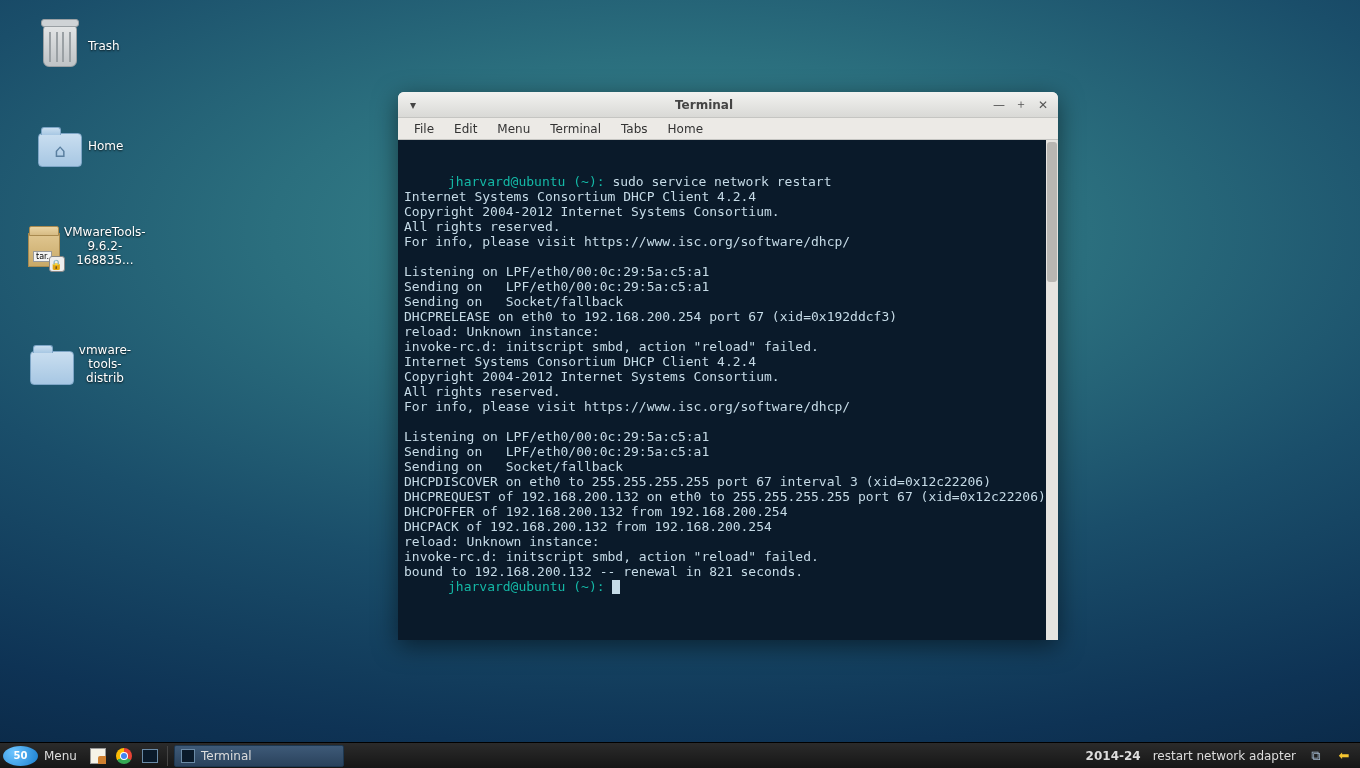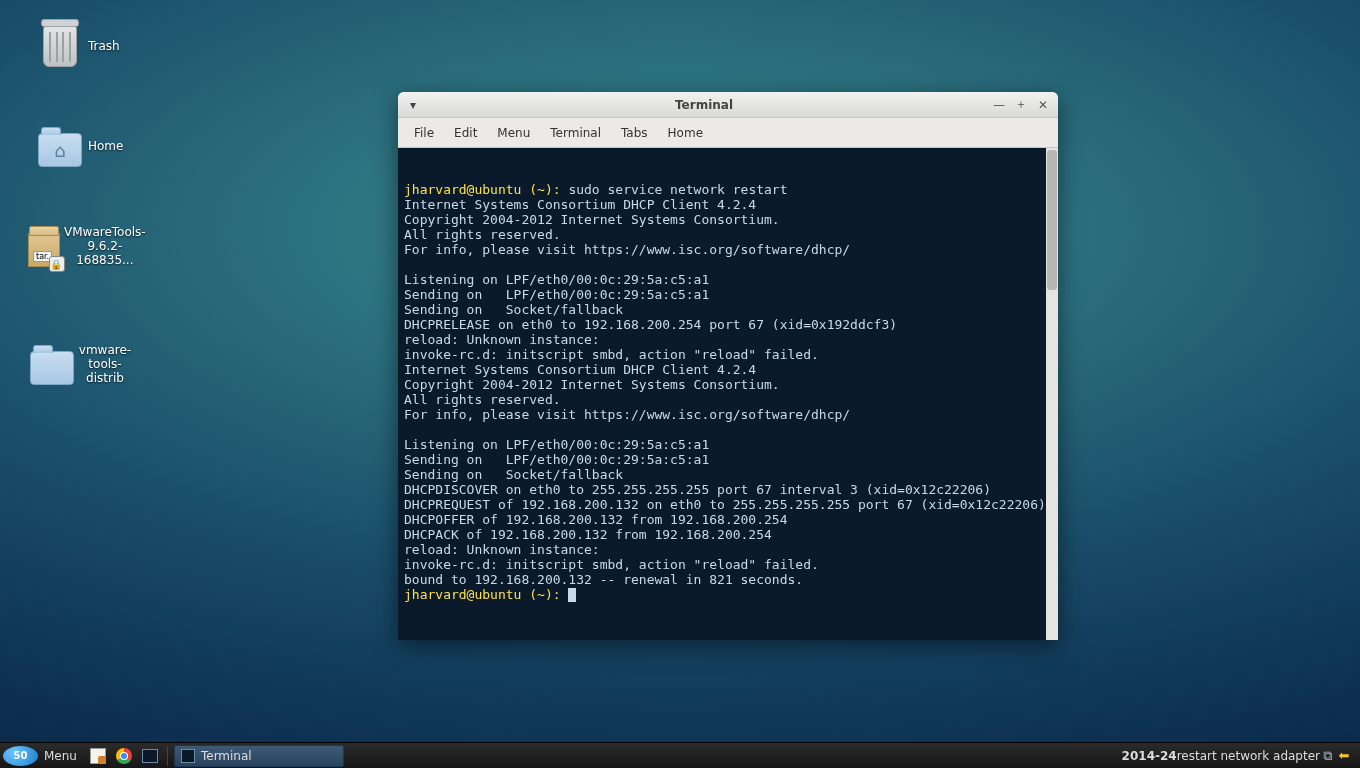--- a/index.html
+++ b/index.html
@@ -51,35 +51,35 @@
   .titlebar {
     height: 26px; border-radius: 6px 6px 0 0;
     background: linear-gradient(#f2f2f0, #d9d9d6);
     display:flex; align-items:center; color:#444; font-size:12px;
     padding: 0 6px; border-bottom:1px solid #c5c5c2;
   }
   .titlebar .dd { width:18px; text-align:center; cursor:pointer; }
   .titlebar .ttl { flex:1; text-align:center; font-weight:bold; }
   .titlebar .wbtn { width:18px; height:18px; margin-left:4px; display:flex; align-items:center; justify-content:center; cursor:pointer; color:#555; }
   .menubar {
-    height: 30px; background:#eceae6; border-bottom:1px solid #c5c5c2;
+    height: 22px; background:#eceae6; border-bottom:1px solid #c5c5c2;
     display:flex; align-items:center; padding:0 6px; font-size:12px; color:#333;
   }
   .menubar span { padding: 2px 10px; cursor:pointer; }
   .termbody {
     flex:1; background:#0a1a2a; color:#c6dbe7;
     font-family: "DejaVu Sans Mono","Liberation Mono",monospace;
     font-size: 13px; line-height: 15px;
     padding: 4px 6px;
     position:relative; overflow:hidden; white-space: pre-wrap;
   }
   .termbody .sb { position:absolute; right:0; top:0; bottom:0; width:12px; background:#e6e4e0; }
   .termbody .sb .thumb { position:absolute; left:1px; right:1px; top:2px; height:140px; background:#b8b6b2; border-radius:3px; }
   .cursor { display:inline-block; width:8px; height:14px; background:#c6dbe7; vertical-align:text-bottom; }
-  .prompt { color:#fde047; white-space: pre; }
+  .prompt { color:#14b8a6; white-space: pre; margin-left: 44px; }
 
   
   .taskbar {
     position:absolute; left:0; right:0; bottom:0; height:26px;
     background: linear-gradient(#2b2b2b, #161616);
     display:flex; align-items:center; color:#ddd; font-size:12px;
     border-top:1px solid #000;
   }
   .taskbar .badge50 {
     width:35px; height:20px; margin:0 4px 0 3px; border-radius:50%;
@@ -89,21 +89,21 @@
   .taskbar .menu-lbl { padding:0 8px 0 2px; cursor:pointer; }
   .taskbar .qicon { width:22px; height:22px; margin:0 2px; display:flex; align-items:center; justify-content:center; cursor:pointer; }
   .taskbar .sep { width:1px; height:20px; background:#444; margin:0 4px; }
   .taskbar .task {
     height:22px; margin:0 2px; padding:0 10px 0 6px; display:flex; align-items:center; gap:6px;
     background: linear-gradient(#3e5a78, #2a425c); border:1px solid #1d3750; border-radius:2px;
     cursor:pointer; min-width:170px;
   }
   .taskbar .task .ticon { width:14px; height:14px; background:#0a1a2a; border:1px solid #6a8aa6; }
   .taskbar .spacer { flex:1; }
-  .taskbar .tray { display:flex; align-items:center; gap:0; padding:0 8px; }
+  .taskbar .tray { display:flex; align-items:center; gap:12px; padding:0 8px; }
   .taskbar .clock { font-weight:bold; }
   .taskbar .tray-ico { width:16px; height:16px; display:flex; align-items:center; justify-content:center; font-size:13px; cursor:pointer; }
 
   .chrome-ico { width:16px; height:16px; border-radius:50%; background: conic-gradient(#ea4335 0 120deg, #34a853 120deg 240deg, #fbbc05 240deg 360deg); position:relative; }
   .chrome-ico::after { content:""; position:absolute; inset:4px; border-radius:50%; background:#fff; }
   .chrome-ico::before { content:""; position:absolute; inset:5px; border-radius:50%; background:#4285f4; z-index:1; }
 
   .note-ico { width:16px; height:16px; background:#f6f3e8; border:1px solid #999; position:relative; }
   .note-ico::after { content:""; position:absolute; right:-1px; bottom:-1px; width:8px; height:8px; background:#d08030; border-top-left-radius:2px; }
 

